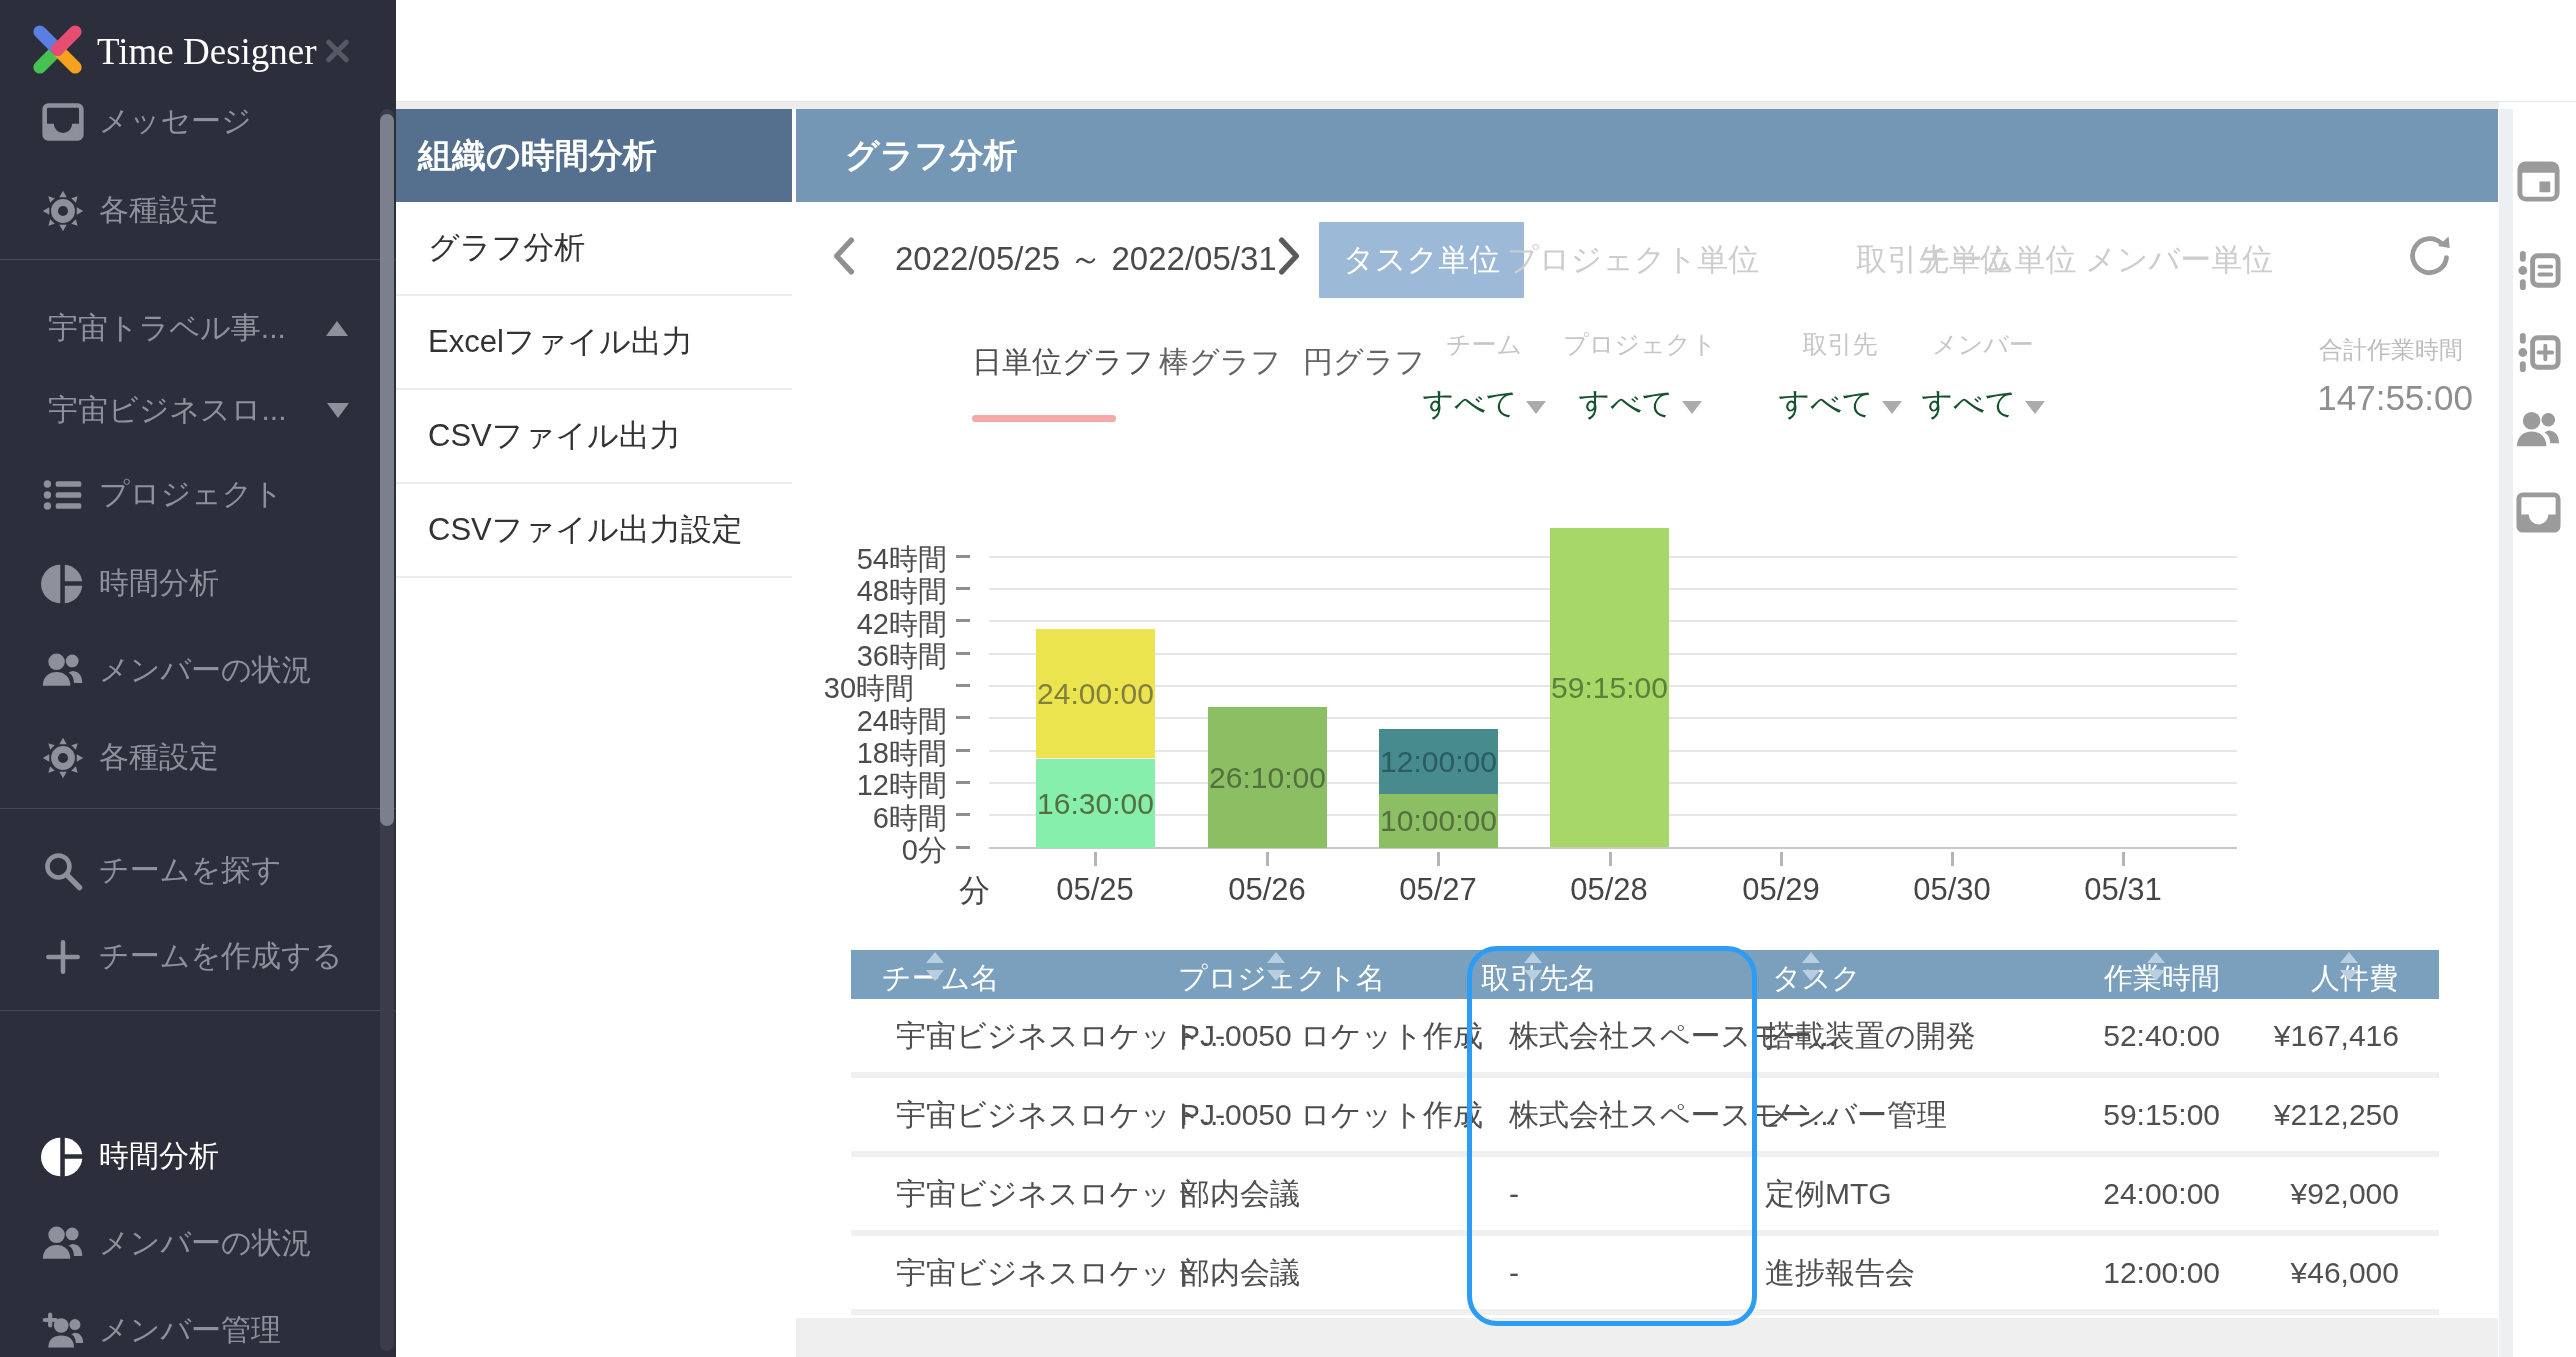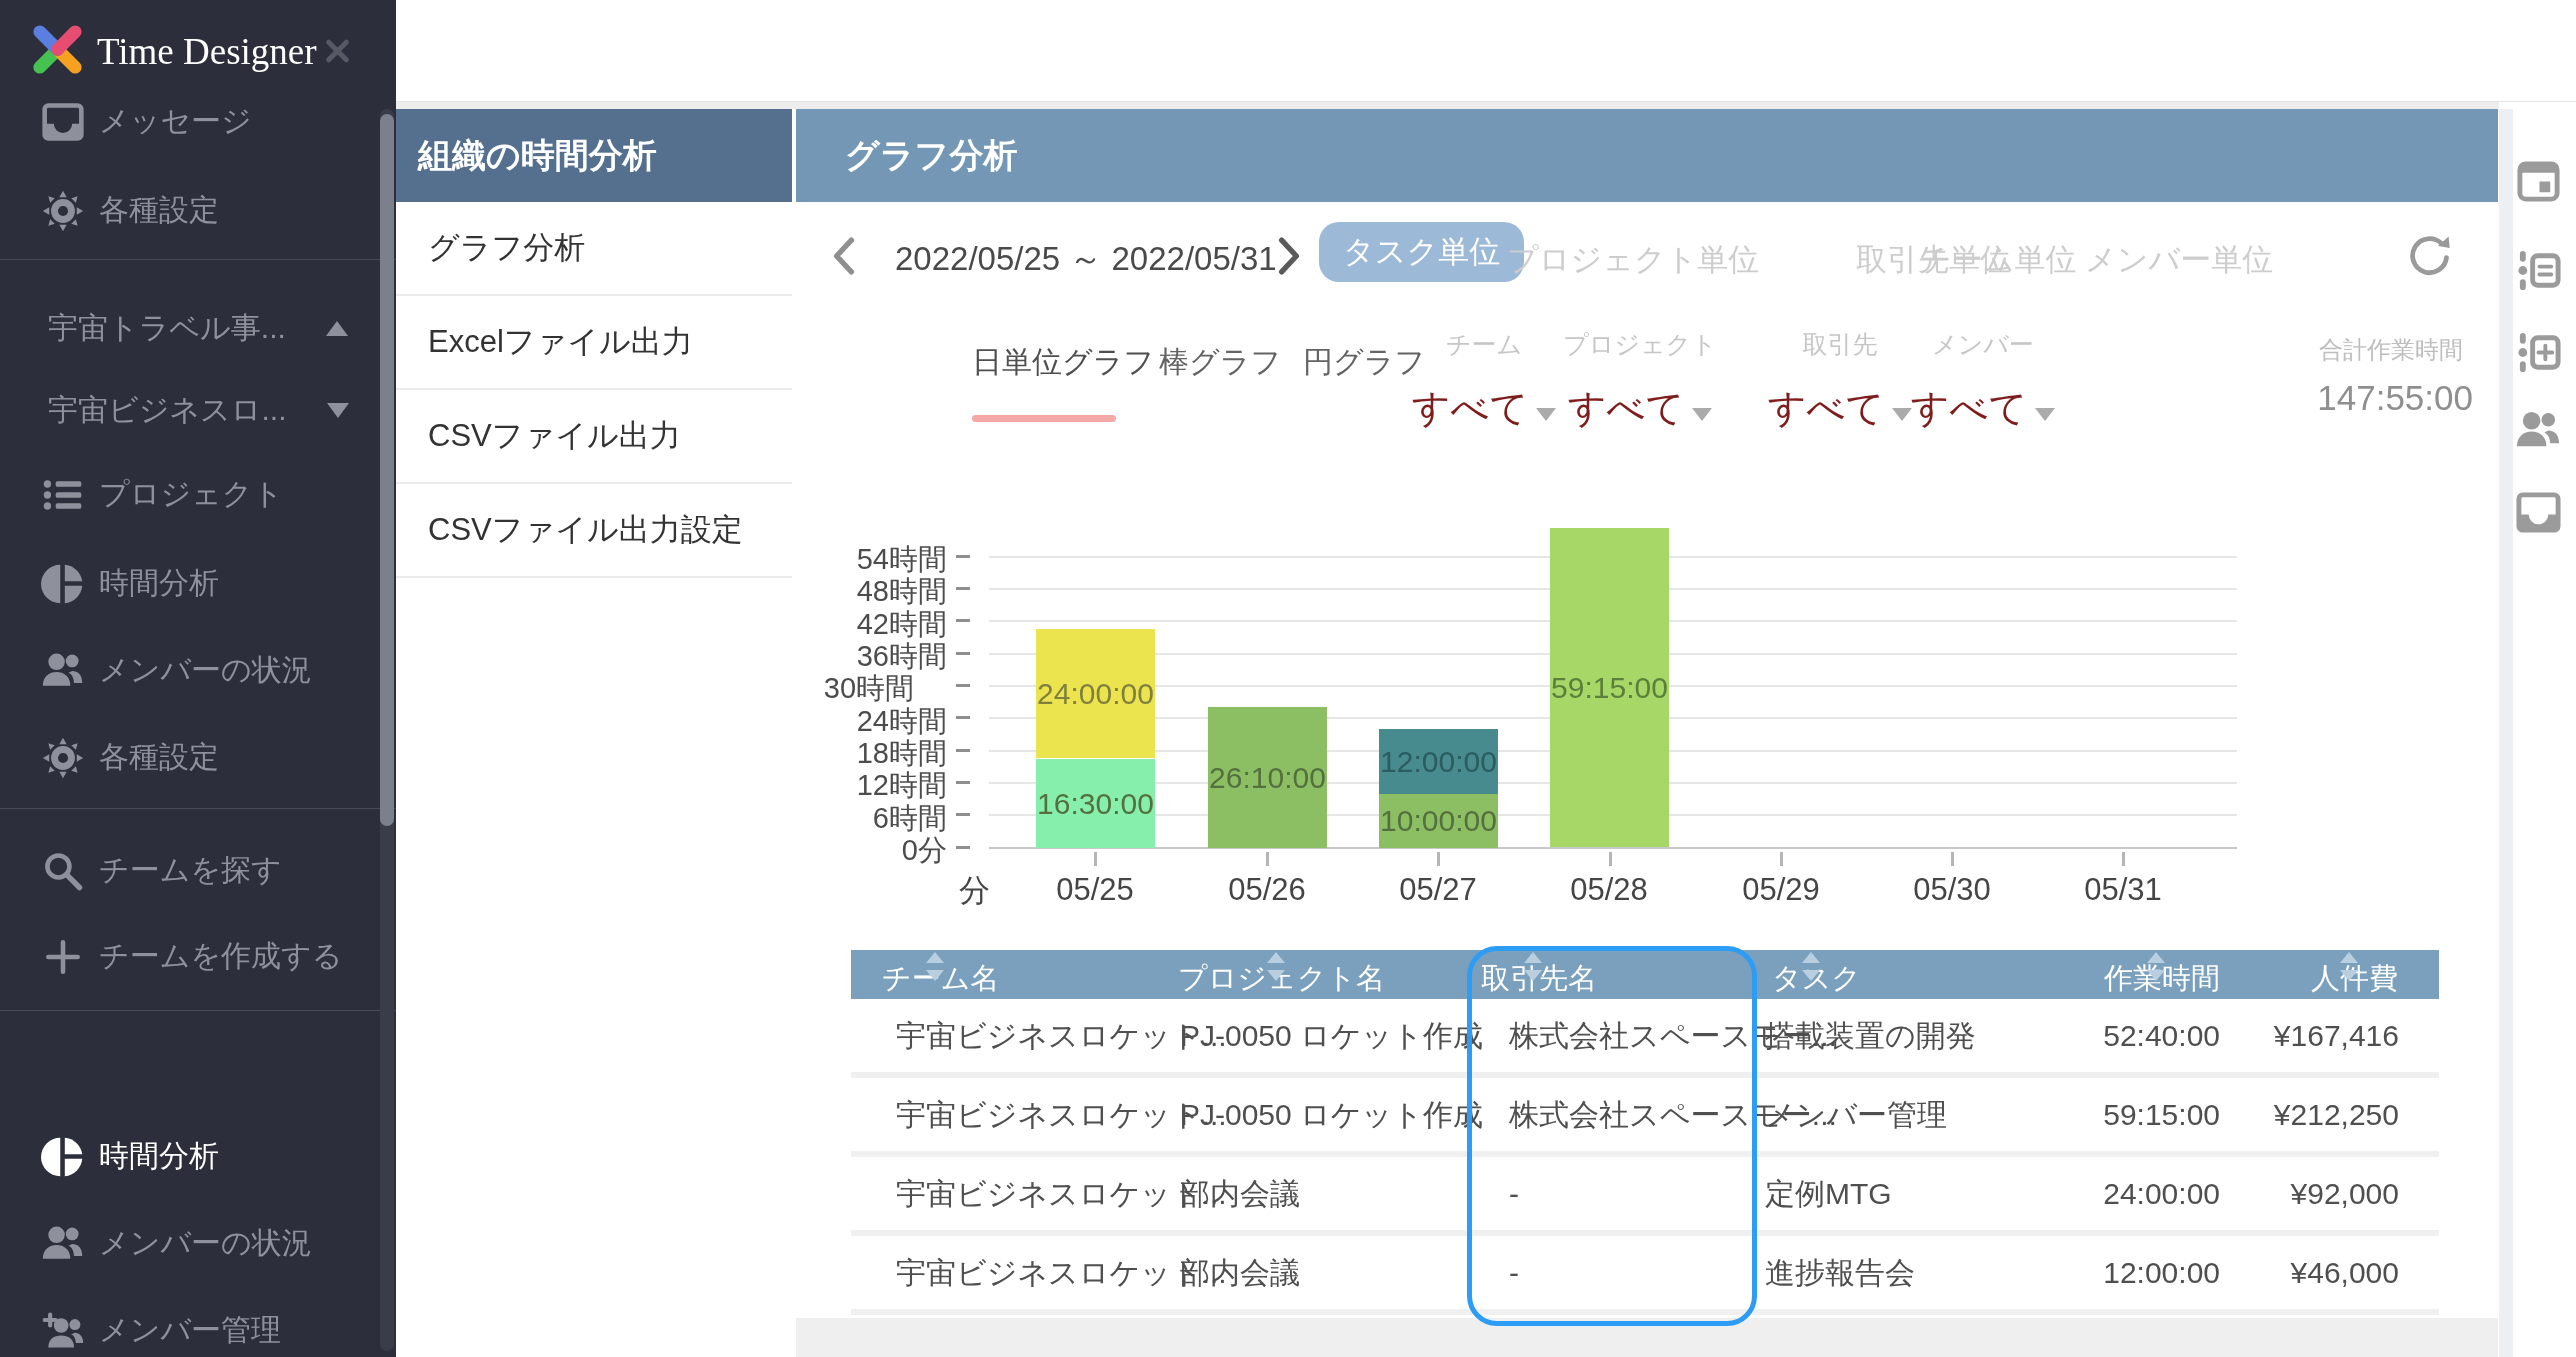--- a/index.html
+++ b/index.html
@@ -54,31 +54,31 @@
                 font-size:34px;font-weight:bold;display:flex;align-items:center;padding-left:22px;box-sizing:border-box;}
   .panel-item{position:absolute;left:396px;width:396px;height:94px;background:#fff;border-bottom:2px solid #ececec;
               box-sizing:border-box;display:flex;align-items:center;padding-left:32px;font-size:31px;color:#333;cursor:pointer;}
 
   
   #main-bg{left:796px;top:202px;width:1702px;height:1155px;background:#fff;}
   #main-banner{left:796px;top:109px;width:1702px;height:93px;background:#7497b6;color:#fff;font-size:34px;
                font-weight:bold;display:flex;align-items:center;padding-left:49px;box-sizing:border-box;}
   .chev{position:absolute;width:26px;height:38px;cursor:pointer;}
   #date-range{left:895px;top:237px;font-size:33px;color:#4a4a4a;}
-  #tab-task-unit{left:1319px;top:222px;height:60px;background:#9cb9d7;border-radius:20px;color:#fff;
+  #tab-task-unit{left:1319px;top:222px;height:76px;background:#9cb9d7;border-radius:1px;color:#fff;
                  font-size:31px;display:flex;align-items:center;padding:0 24px;cursor:pointer;}
   .unit-tab{position:absolute;top:239px;font-size:31px;color:#cdcdcd;cursor:pointer;white-space:nowrap;}
   #refresh{left:2404px;top:230px;width:51px;height:51px;cursor:pointer;}
 
   .chart-tab{position:absolute;top:342px;font-size:30px;color:#646464;cursor:pointer;}
   .chart-tab.active{color:#4f4f4f;}
   #tab-underline{left:972px;top:415px;width:144px;height:7px;background:#f5a9a6;border-radius:4px;}
   .filter-group{position:absolute;top:328px;text-align:center;cursor:pointer;}
   .filter-group .fl{font-size:25px;color:#c6c6c6;}
-  .filter-group .fv{font-size:38px;color:#7f1d1d;margin-top:22px;white-space:nowrap;}
+  .filter-group .fv{font-size:31px;color:#14532d;margin-top:22px;white-space:nowrap;}
   .fv .tri-sm{display:inline-block;width:0;height:0;border-left:10px solid transparent;
       border-right:10px solid transparent;border-top:13px solid #ababab;margin-left:8px;}
   #total-label{right:113px;top:334px;font-size:24px;color:#bdbdbd;}
   #total-value{right:103px;top:378px;font-size:35px;color:#8f8f8f;}
 
   
   #chart{left:0;top:0;width:2576px;height:1357px;pointer-events:none;}
   .gridline{position:absolute;height:2px;background:#e6e6e6;}
   #axis-line{position:absolute;left:989px;width:1248px;height:2px;background:#c8c8c8;top:847px;}
   .ytick{position:absolute;left:791px;width:156px;text-align:right;font-size:29px;color:#4c4c4c;}

